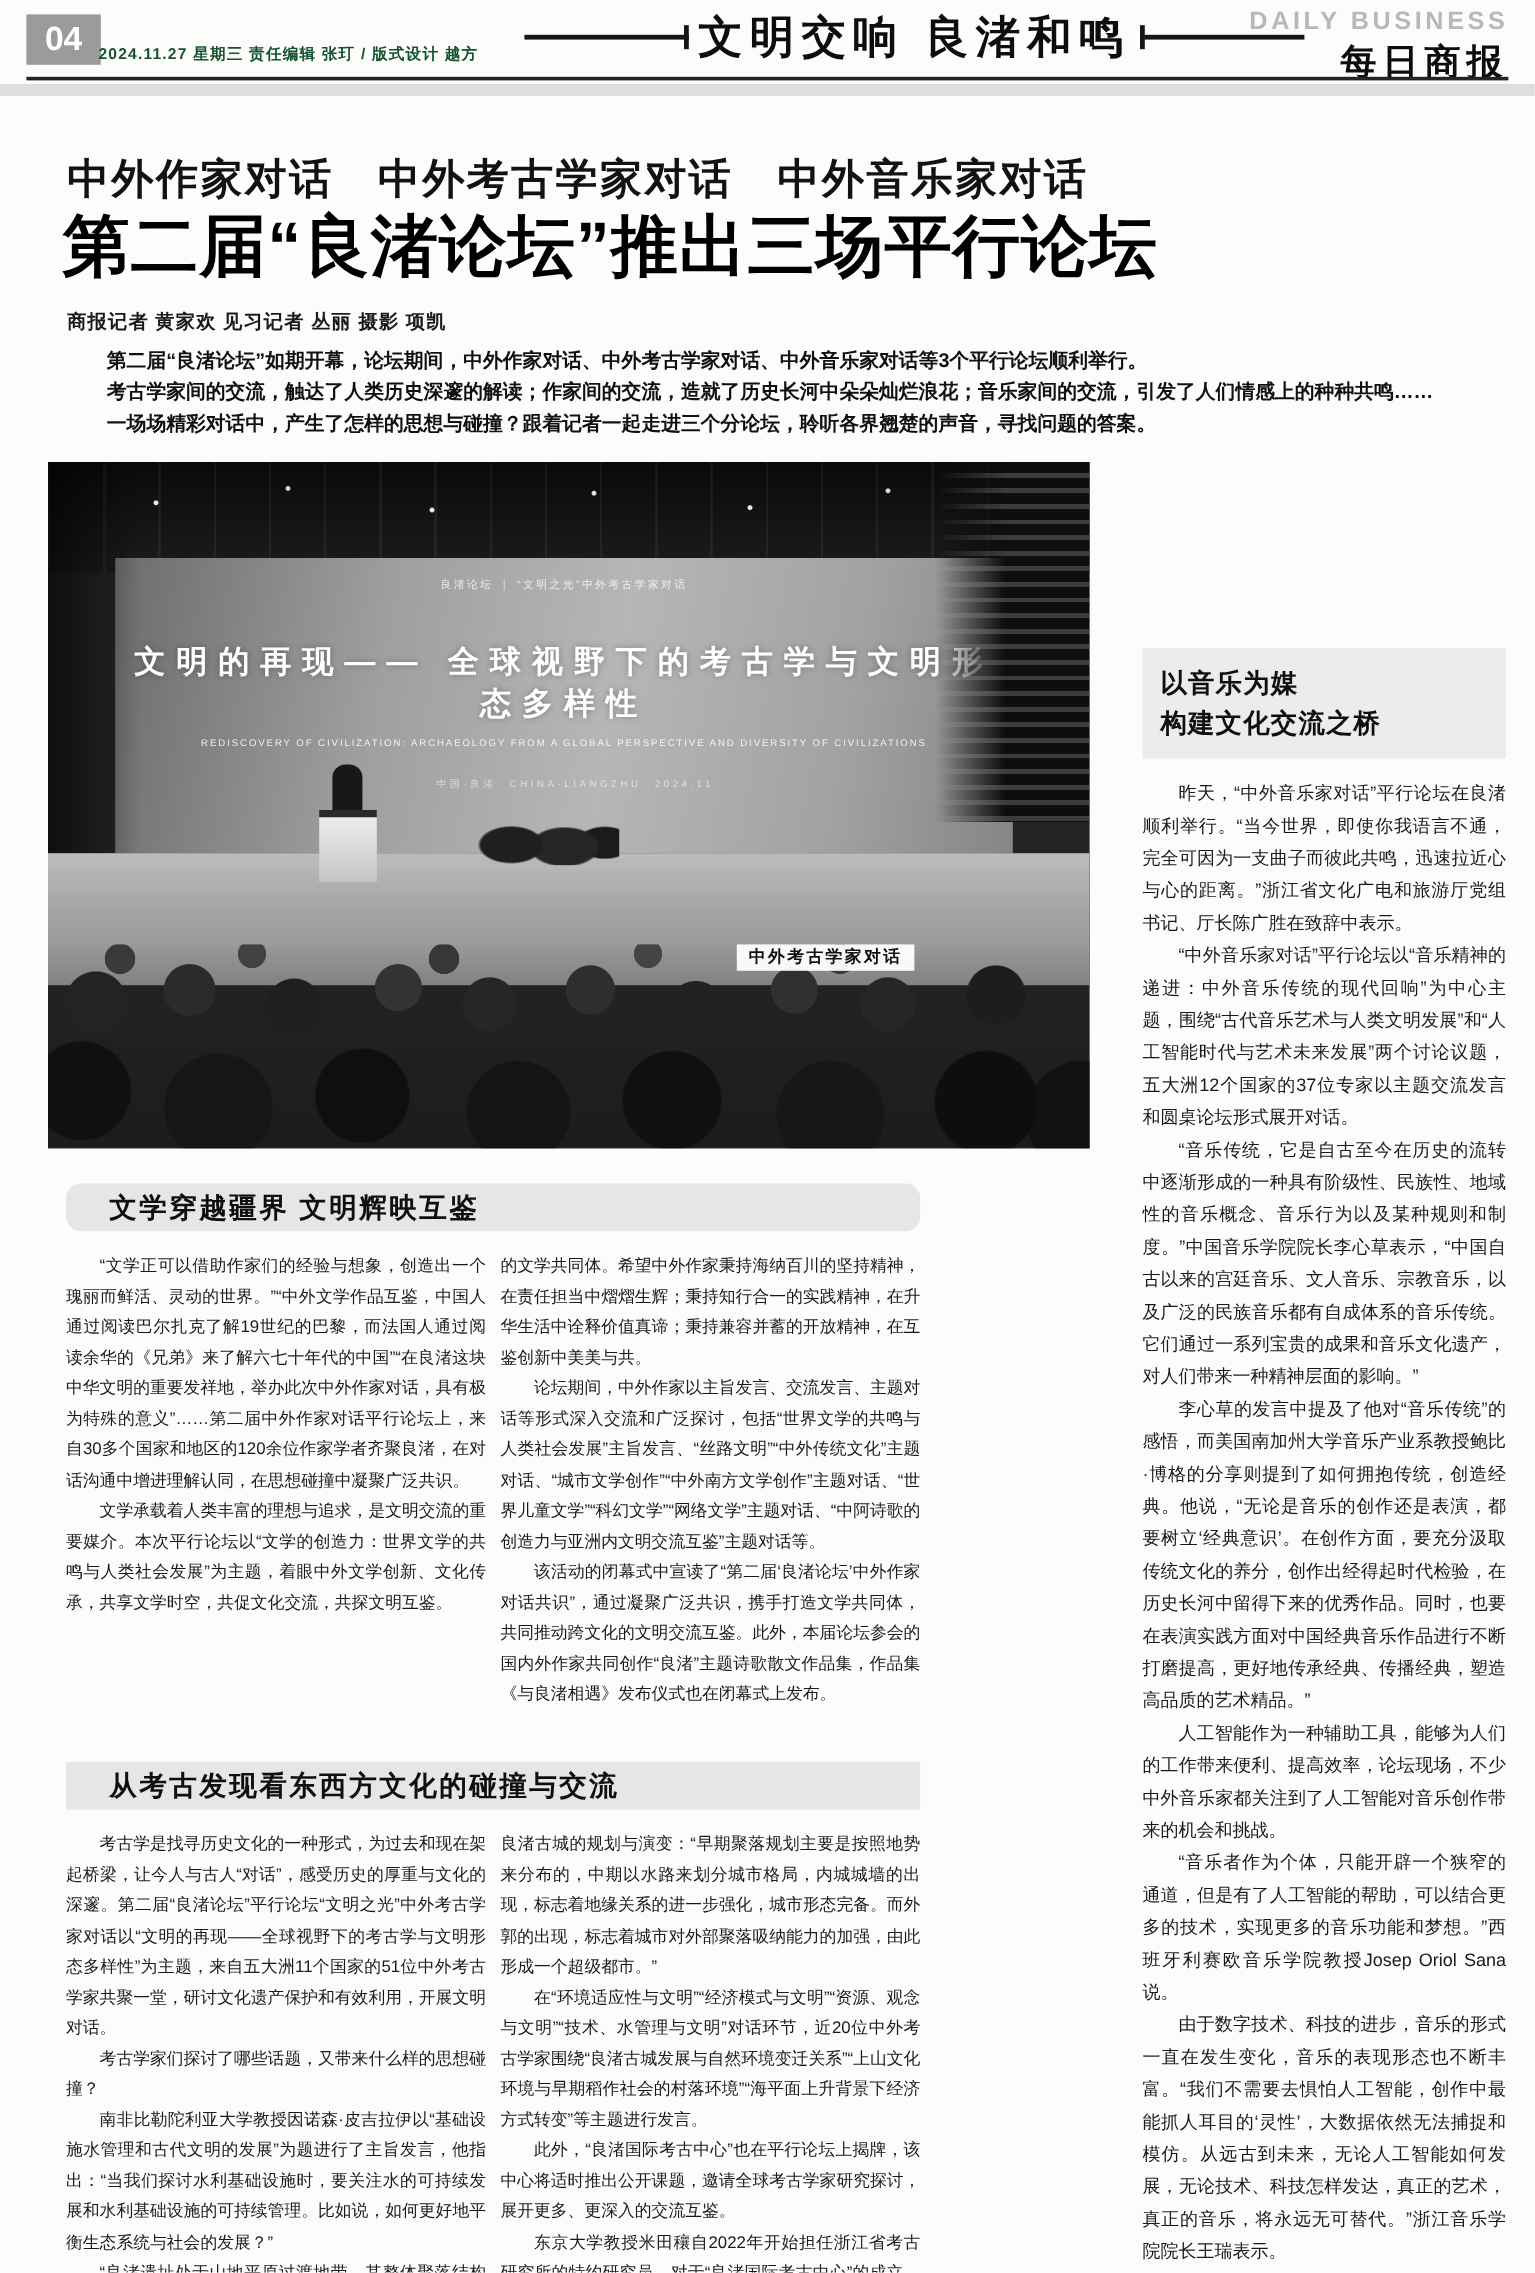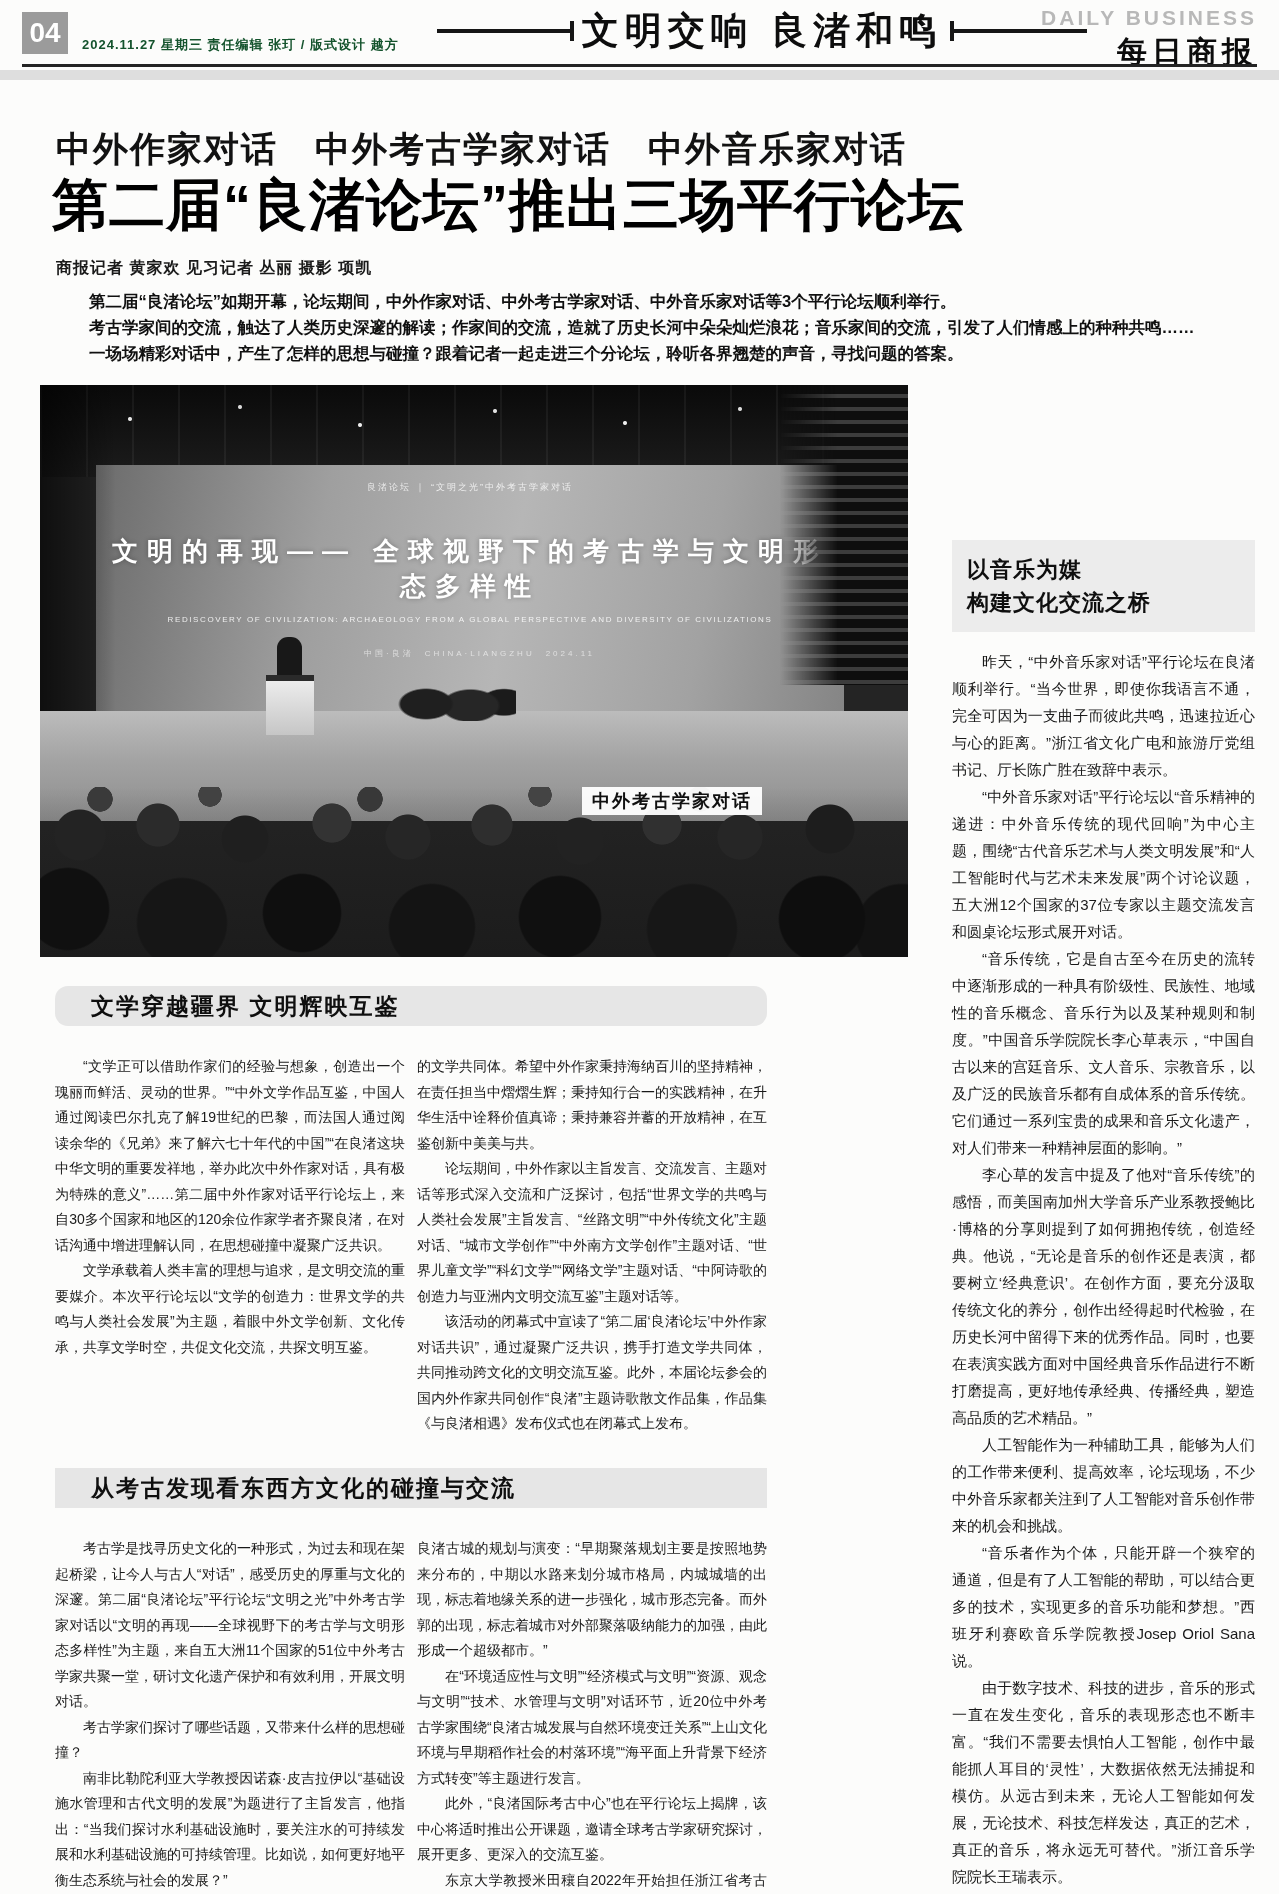--- a/index.html
+++ b/index.html
@@ -3,21 +3,21 @@
 <meta charset="utf-8">
 <style>
   html,body{margin:0;padding:0;}
   body{
     width:1279px;height:1894px;position:relative;overflow:hidden;
     background:#fcfcfb;color:#151515;
     font-family:"Liberation Sans","DejaVu Sans",sans-serif;
   }
   
   .hdr{position:absolute;left:22px;right:22px;top:6px;height:54px;}
-  .pageno{position:absolute;left:0;top:6px;width:46px;height:42px;background:#9b9b9b;
+  .pageno{position:absolute;left:0;top:6px;width:62px;height:42px;background:#9b9b9b;
     color:#fff;font-size:28px;font-weight:700;display:flex;align-items:center;justify-content:center;}
   .dateline{position:absolute;left:60px;top:30px;font-size:13px;font-weight:700;color:#14532d;letter-spacing:1px;}
   .masthead{position:absolute;left:415px;top:0;width:650px;display:flex;align-items:center;gap:8px;}
   .mast-rule{flex:1;height:4px;background:#161616;position:relative;}
   .mast-rule.l::after{content:"";position:absolute;right:0;top:-8px;width:4px;height:20px;background:#161616;}
   .mast-rule.r::before{content:"";position:absolute;left:0;top:-8px;width:4px;height:20px;background:#161616;}
   .mast-title{font-size:37px;font-weight:900;letter-spacing:6px;color:#0d0d0d;white-space:nowrap;}
   .brand{position:absolute;right:0;top:0;text-align:right;}
   .brand-en{font-size:21px;font-weight:700;color:#b8b8b8;letter-spacing:3px;}
   .brand-cn{font-size:30px;font-weight:900;letter-spacing:5px;color:#0c0c0c;margin-top:2px;}
@@ -80,29 +80,29 @@
       radial-gradient(circle 42px at 28px 122px,#101010 96%,transparent 100%),
       radial-gradient(circle 46px at 142px 136px,#161616 96%,transparent 100%),
       radial-gradient(circle 40px at 262px 126px,#0f0f0f 96%,transparent 100%),
       radial-gradient(circle 44px at 392px 140px,#141414 96%,transparent 100%),
       radial-gradient(circle 42px at 520px 130px,#101010 96%,transparent 100%),
       radial-gradient(circle 46px at 652px 142px,#171717 96%,transparent 100%),
       radial-gradient(circle 44px at 782px 132px,#0e0e0e 96%,transparent 100%),
       radial-gradient(circle 48px at 862px 144px,#121212 96%,transparent 100%),
       linear-gradient(to bottom,rgba(70,70,70,0),rgba(20,20,20,.5));}
   .ph-caption{position:absolute;right:146px;top:402px;background:rgba(255,255,255,.95);
-    padding:2px 10px;font-size:18px;font-weight:700;color:#101010;letter-spacing:2px;}
+    padding:2px 10px;font-size:14px;font-weight:700;color:#101010;letter-spacing:2px;}
 
   
   .section{position:absolute;left:55px;width:712px;overflow:hidden;}
   .sec-lit{top:986px;height:478px;}
   .sec-arch{top:1468px;height:426px;}
   .bar{height:40px;background:#e6e6e6;font-size:23px;font-weight:700;line-height:40px;
     padding-left:36px;letter-spacing:2px;color:#0f0f0f;}
-  .cols{display:flex;gap:12px;margin-top:28px;}
+  .cols{display:flex;gap:12px;margin-top:16px;}
   .col{flex:1;font-size:14px;line-height:25.5px;text-align:justify;color:#191919;}
   .col p{margin:0;text-indent:2em;}
   .col p.cont{text-indent:0;}
 
   
   .music{position:absolute;left:952px;top:540px;width:303px;}
   .music-head{background:#ececec;padding:13px 15px;font-size:22px;font-weight:700;line-height:1.5;letter-spacing:1px;color:#0f0f0f;}
   .music-body{margin-top:16px;font-size:15px;line-height:27px;text-align:justify;color:#191919;}
   .music-body p{margin:0;text-indent:2em;}
 </style>

